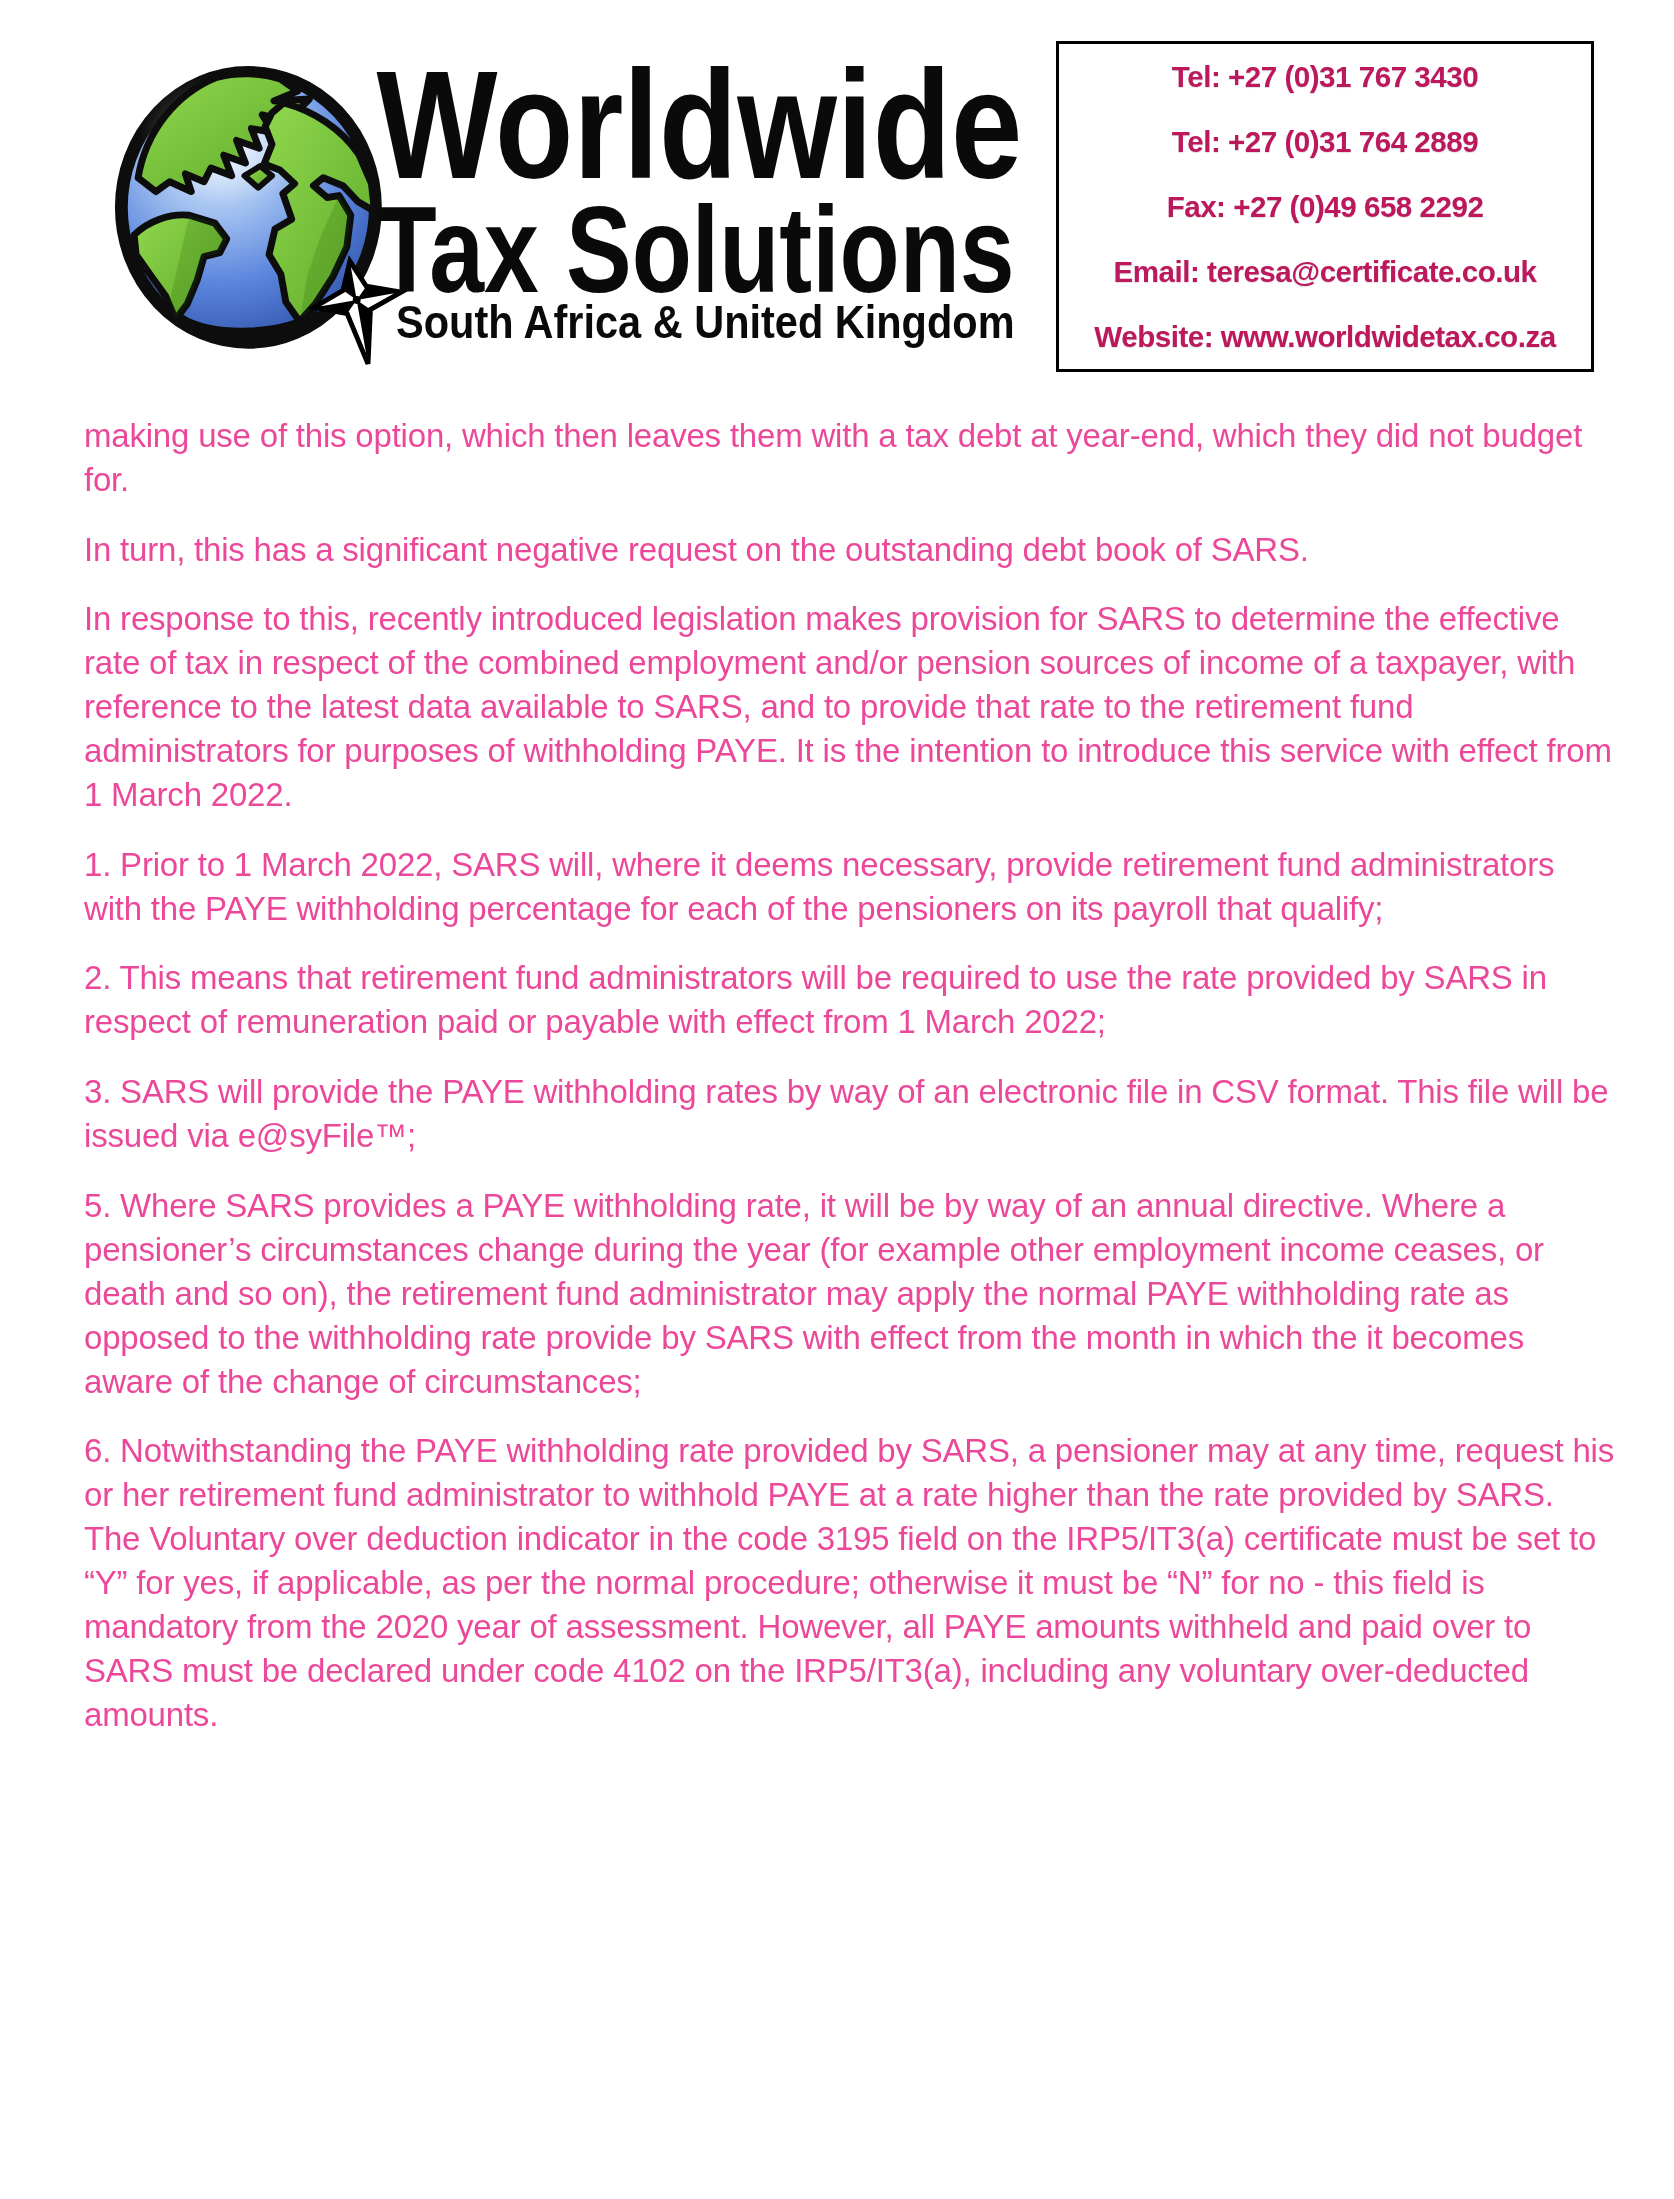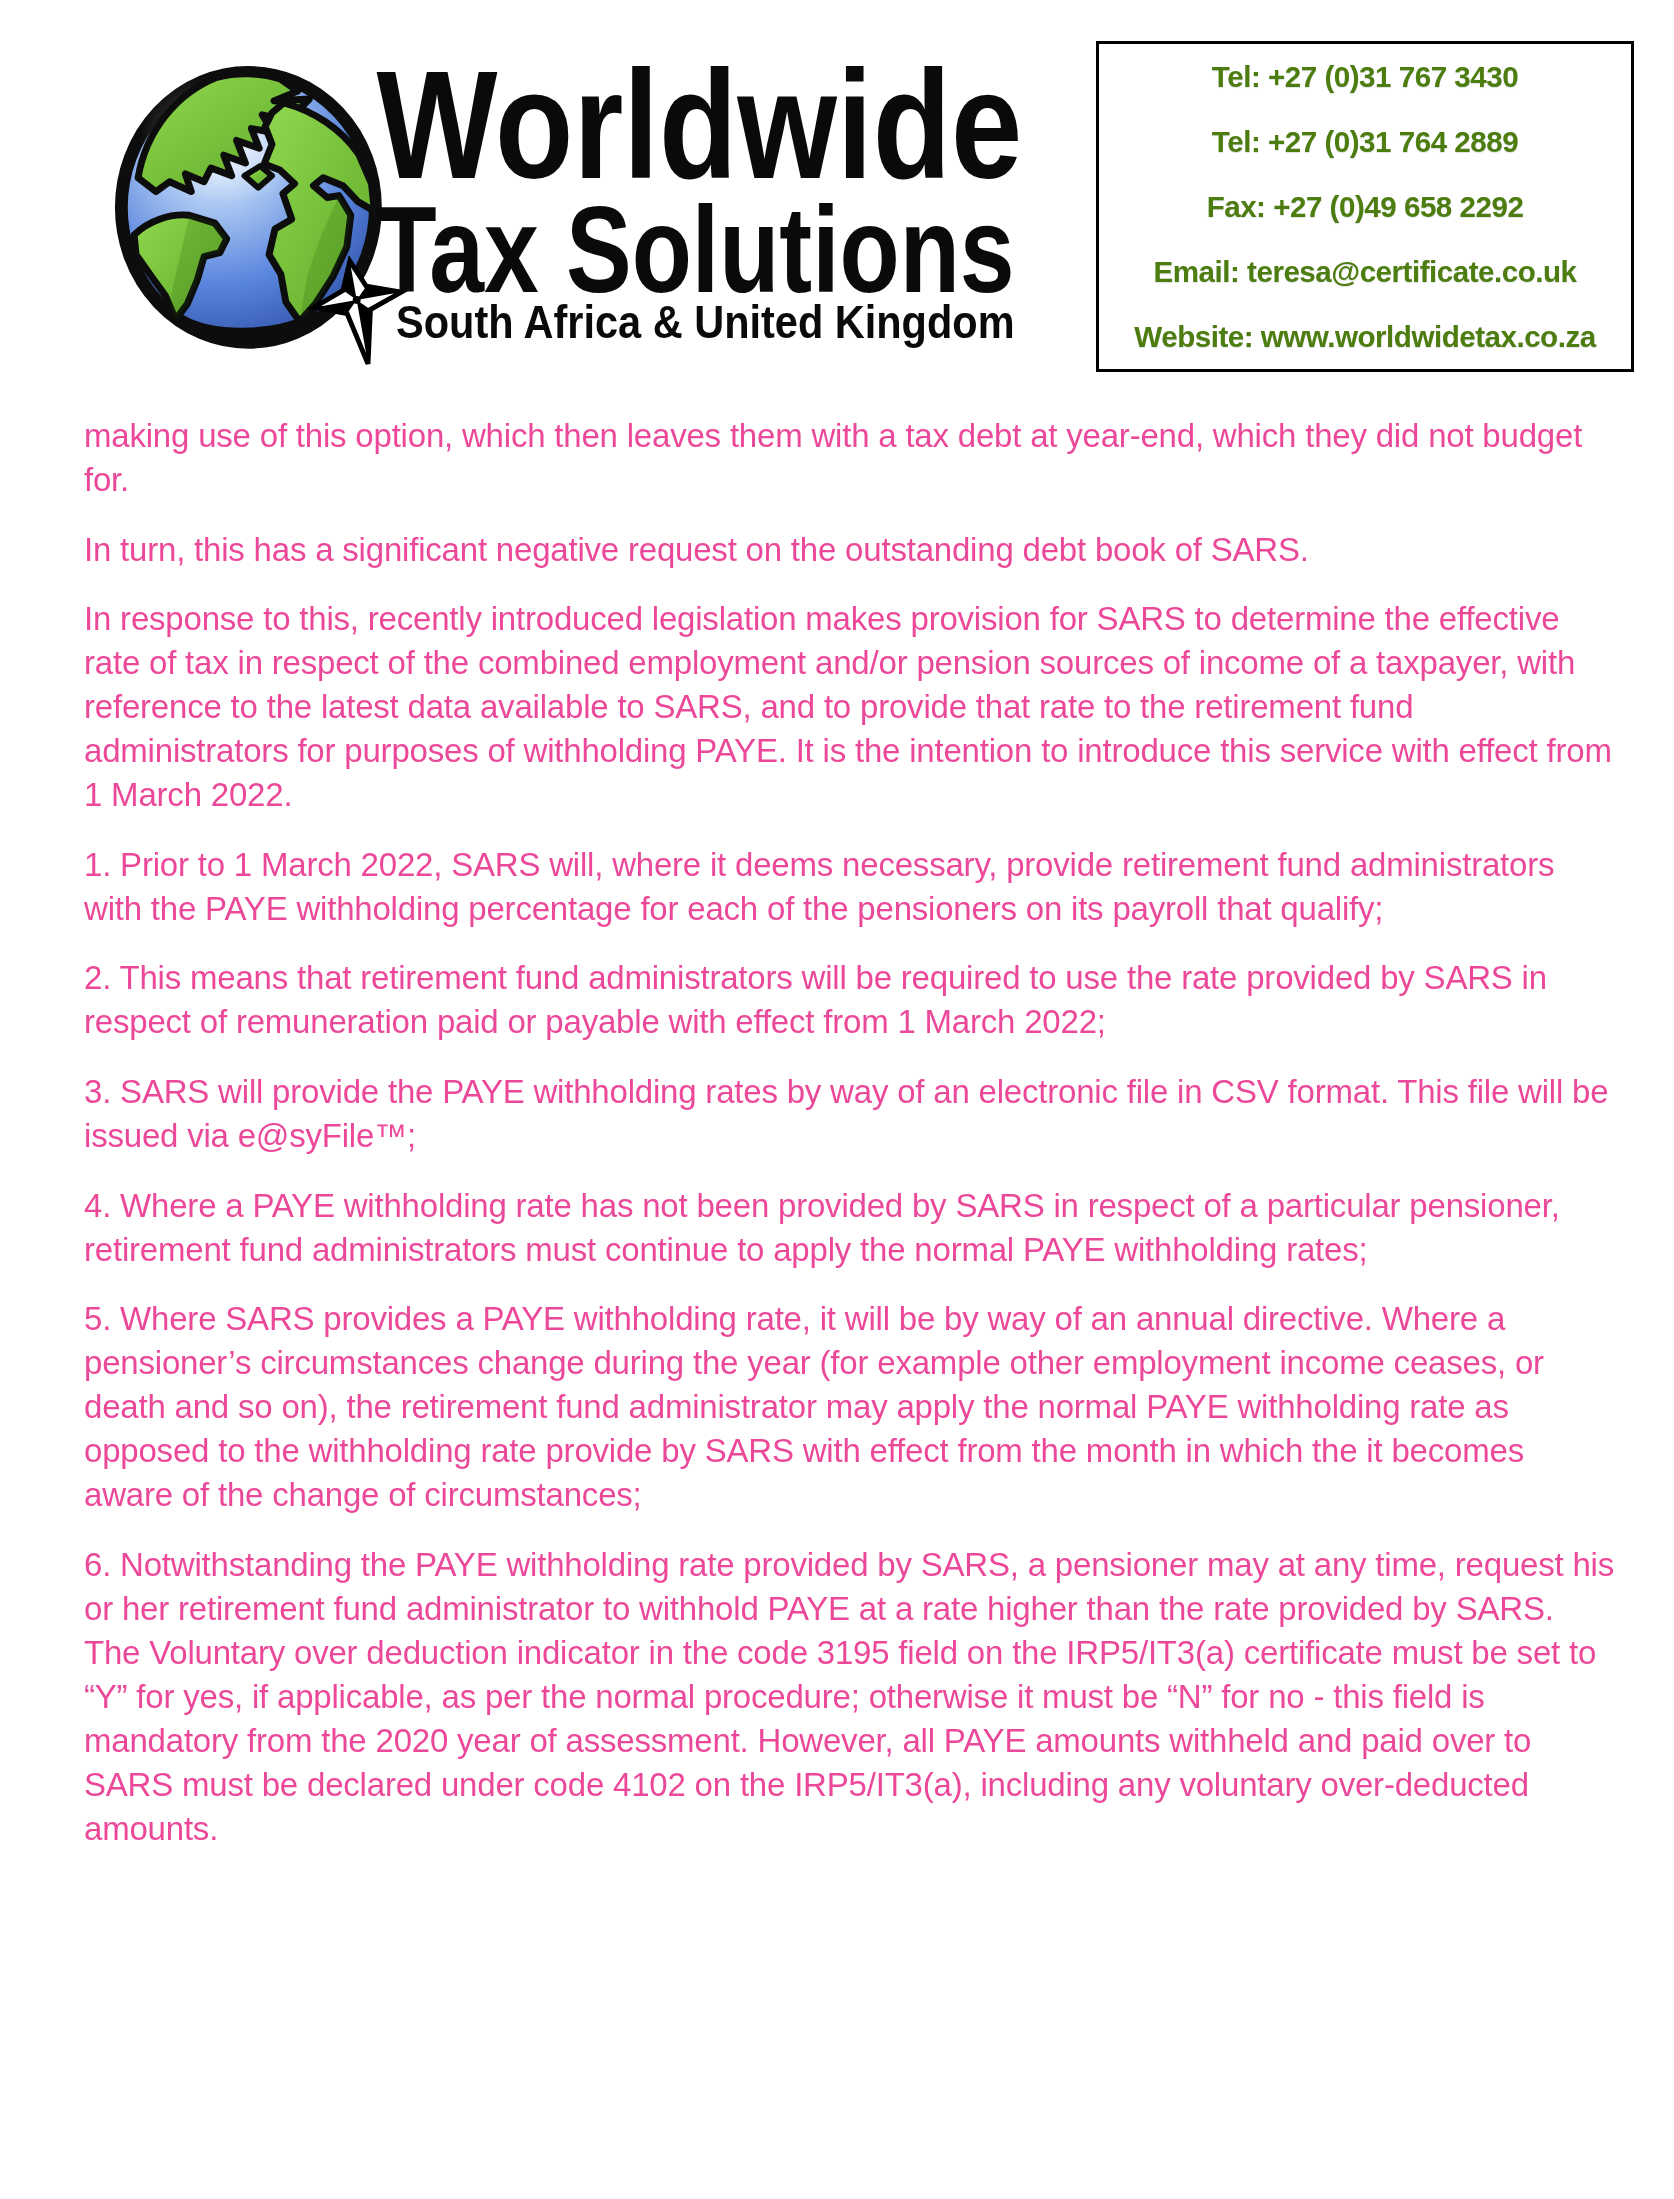--- a/index.html
+++ b/index.html
@@ -91,35 +91,34 @@
         <polygon points="238,276 282,276 270,288" fill="#000000"></polygon>
         <polygon points="282,342 282,276 294,288" fill="#000000"></polygon>
         <circle cx="282" cy="276" r="4" fill="#000000"></circle>
       </g>
 
       <text x="302" y="152" font-size="157" font-weight="bold" fill="#0a0a0a" font-family="Liberation Sans, sans-serif" textLength="656" lengthAdjust="spacingAndGlyphs">Worldwide</text>
       <text x="302" y="268" font-size="124" font-weight="bold" fill="#0a0a0a" font-family="Liberation Sans, sans-serif" textLength="648" lengthAdjust="spacingAndGlyphs">Tax Solutions</text>
       <text x="322" y="315" font-size="47" font-weight="bold" fill="#0a0a0a" font-family="Liberation Sans, sans-serif" textLength="628" lengthAdjust="spacingAndGlyphs">South Africa &amp; United Kingdom</text>
     </svg>
 
-    <div class="contact-box" style="color:#4d7c0f;margin-left:40px;">
+    <div class="contact-box" style="color:#be185d;">
       <div class="contact-line">Tel: +27 (0)31 767 3430</div>
       <div class="contact-line">Tel: +27 (0)31 764 2889</div>
       <div class="contact-line">Fax: +27 (0)49 658 2292</div>
       <div class="contact-line">Email: teresa@certificate.co.uk</div>
       <div class="contact-line">Website: www.worldwidetax.co.za</div>
     </div>
   </header>
 
   <main class="doc-body">
     <p>making use of this option, which then leaves them with a tax debt at year-end, which they did not budget for.</p>
     <p>In turn, this has a significant negative request on the outstanding debt book of SARS.</p>
     <p>In response to this, recently introduced legislation makes provision for SARS to determine the effective rate of tax in respect of the combined employment and/or pension sources of income of a taxpayer, with reference to the latest data available to SARS, and to provide that rate to the retirement fund administrators for purposes of withholding PAYE. It is the intention to introduce this service with effect from 1 March 2022.</p>
     <p>1. Prior to 1 March 2022, SARS will, where it deems necessary, provide retirement fund administrators with the PAYE withholding percentage for each of the pensioners on its payroll that qualify;</p>
     <p>2. This means that retirement fund administrators will be required to use the rate provided by SARS in respect of remuneration paid or payable with effect from 1 March 2022;</p>
     <p>3. SARS will provide the PAYE withholding rates by way of an electronic file in CSV format. This file will be issued via e@syFile™;</p>
-    <p>4. Where a PAYE withholding rate has not been provided by SARS in respect of a particular pensioner, retirement fund administrators must continue to apply the normal PAYE withholding rates;</p>
     <p>5. Where SARS provides a PAYE withholding rate, it will be by way of an annual directive. Where a pensioner’s circumstances change during the year (for example other employment income ceases, or death and so on), the retirement fund administrator may apply the normal PAYE withholding rate as opposed to the withholding rate provide by SARS with effect from the month in which the it becomes aware of the change of circumstances;</p>
     <p>6. Notwithstanding the PAYE withholding rate provided by SARS, a pensioner may at any time, request his or her retirement fund administrator to withhold PAYE at a rate higher than the rate provided by SARS. The Voluntary over deduction indicator in the code 3195 field on the IRP5/IT3(a) certificate must be set to “Y” for yes, if applicable, as per the normal procedure; otherwise it must be “N” for no - this field is mandatory from the 2020 year of assessment. However, all PAYE amounts withheld and paid over to SARS must be declared under code 4102 on the IRP5/IT3(a), including any voluntary over-deducted amounts.</p>
   </main>
 
 </div>
 
 
 </body></html>

